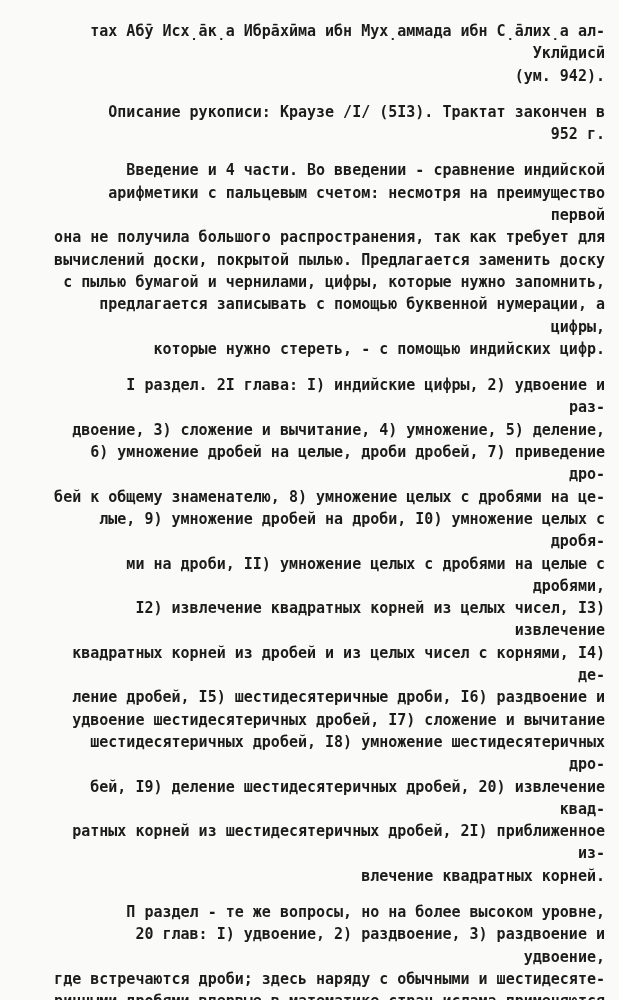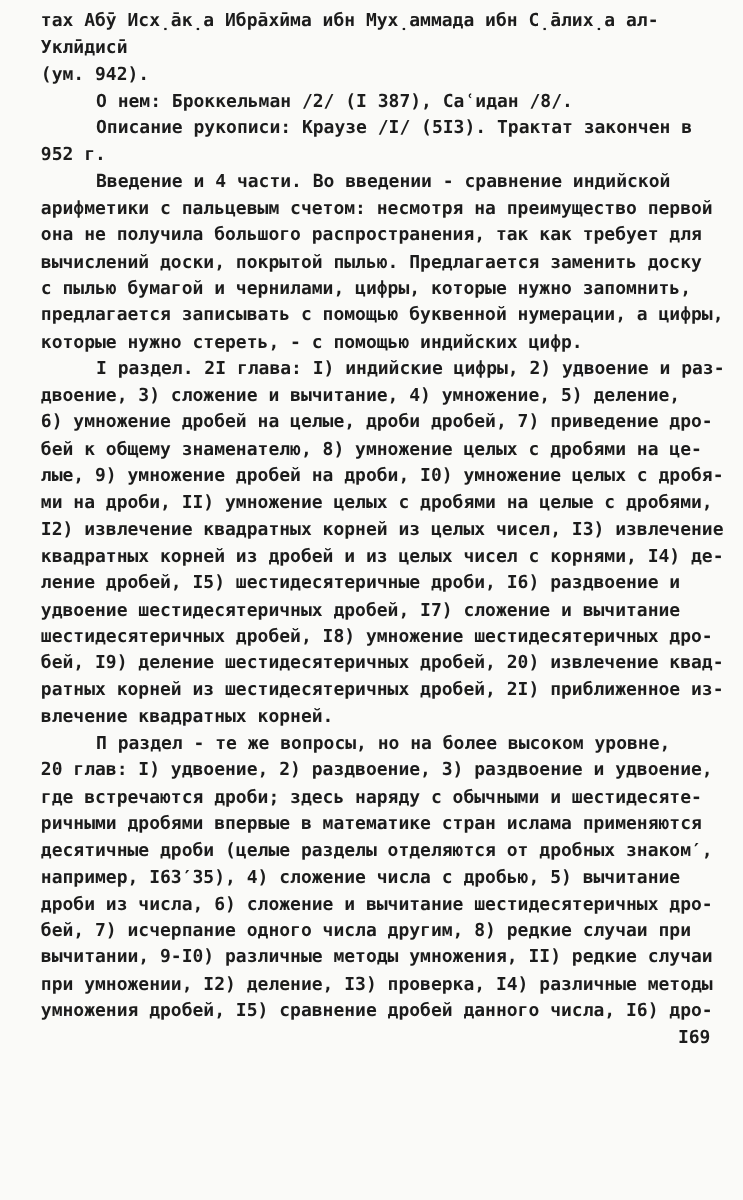--- a/index.html
+++ b/index.html
@@ -18,22 +18,23 @@
     height: 1000px;
     padding: 6px 0 0 34px;
     font-family: "DejaVu Sans Mono", "Liberation Mono", monospace;
     font-weight: bold;
     font-size: 15px;
     line-height: 22.3px;
     color: #1c1c1c;
     letter-spacing: 0;
   }
   .para {
-    margin: 0;
+    margin: 14px;
     white-space: pre-line;
+    text-align: right;
   }
   .para.indent {
     text-indent: 46px;
   }
   .u {
     text-decoration: underline;
     text-underline-offset: 3px;
     text-decoration-thickness: 1.5px;
   }
   .pagenum {
@@ -42,21 +43,20 @@
   }
 </style>
 </head>
 <body style="background: rgb(250, 250, 248);">
 
 <div class="page" style="color: rgb(28, 28, 28);">
 
   <p class="para">тах Абӯ Исх̣а̄к̣а Ибра̄хӣма ибн Мух̣аммада ибн С̣а̄лих̣а ал-Уклӣдисӣ
 (ум. 942).</p>
 
-  <p class="para indent">О нем: Броккельман /2/ (I 387), Саʿидан /8/.</p>
 
 
   <p class="para indent">Описание рукописи: Краузе /I/ (5I3). Трактат закончен в
 952 г.</p>
 
 
   <p class="para indent">Введение и 4 части. Во введении - сравнение индийской
 арифметики с пальцевым счетом: несмотря на преимущество первой
 она не получила большого распространения, так как требует для
 вычислений доски, покрытой пылью. Предлагается заменить доску

